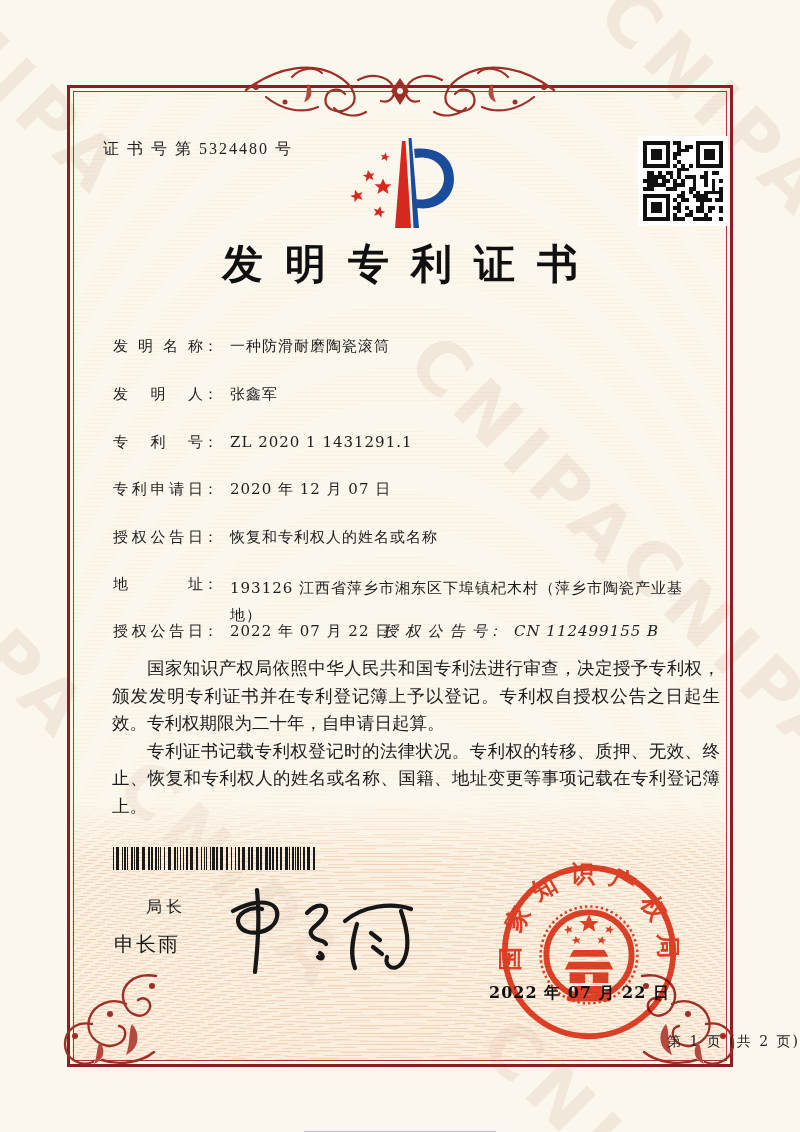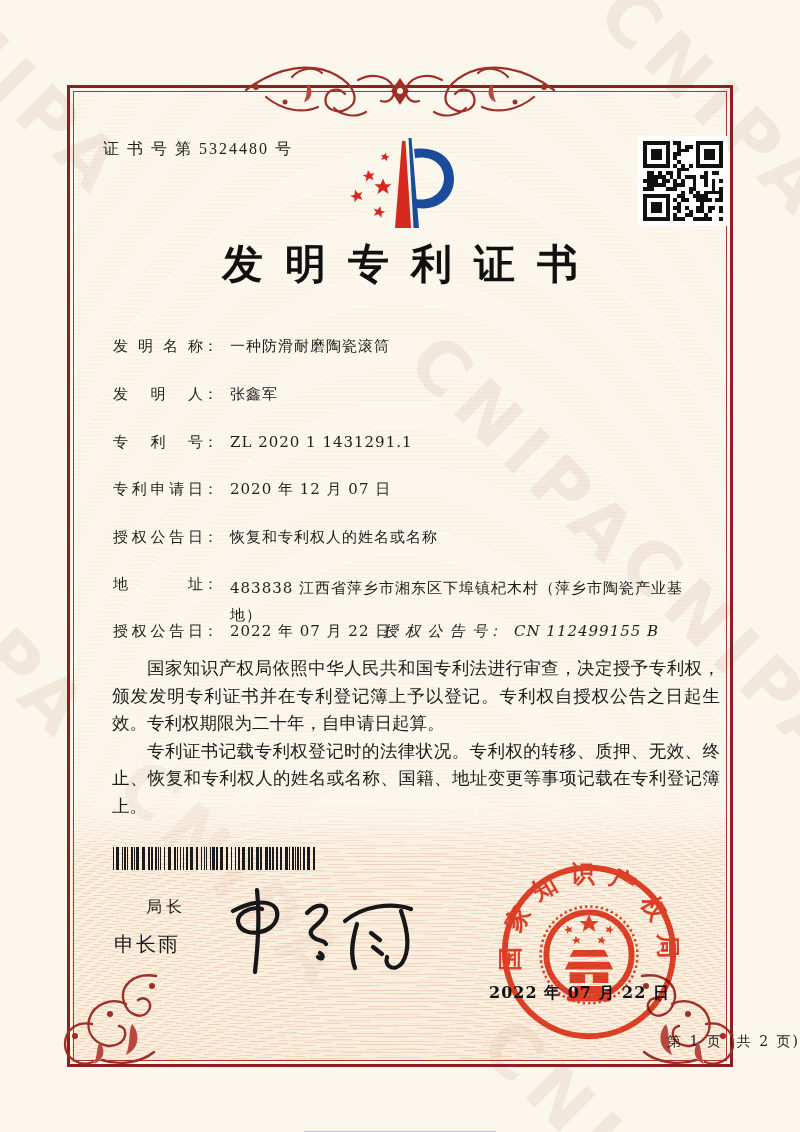--- a/index.html
+++ b/index.html
@@ -427,21 +427,21 @@
   <div class="row" style="top:433px;">
     <span class="lbl">专利号</span><span class="colon">：</span><span class="val">ZL 2020 1 1431291.1</span>
   </div>
   <div class="row" style="top:480px;">
     <span class="lbl">专利申请日</span><span class="colon">：</span><span class="val">2020 年 12 月 07 日</span>
   </div>
   <div class="row" style="top:528px;">
     <span class="lbl">授权公告日</span><span class="colon">：</span><span class="val">恢复和专利权人的姓名或名称</span>
   </div>
   <div class="row" style="top:575px;">
-    <span class="lbl">地址</span><span class="colon">：</span><span class="val wrap">483838 江西省萍乡市湘东区下埠镇杞木村（萍乡市陶瓷产业基地）</span>
+    <span class="lbl">地址</span><span class="colon">：</span><span class="val wrap">193126 江西省萍乡市湘东区下埠镇杞木村（萍乡市陶瓷产业基地）</span>
   </div>
   <div class="row" style="top:622px;">
     <span class="lbl">授权公告日</span><span class="colon">：</span><span class="val">2022 年 07 月 22 日</span>
     <span class="pair2">
       <span class="lbl">授权公告号</span><span class="colon">：</span><span class="val">CN 112499155 B</span>
     </span>
   </div>
 
   <div class="body-text">
     <p>国家知识产权局依照中华人民共和国专利法进行审查，决定授予专利权，颁发发明专利证书并在专利登记簿上予以登记。专利权自授权公告之日起生效。专利权期限为二十年，自申请日起算。</p>

